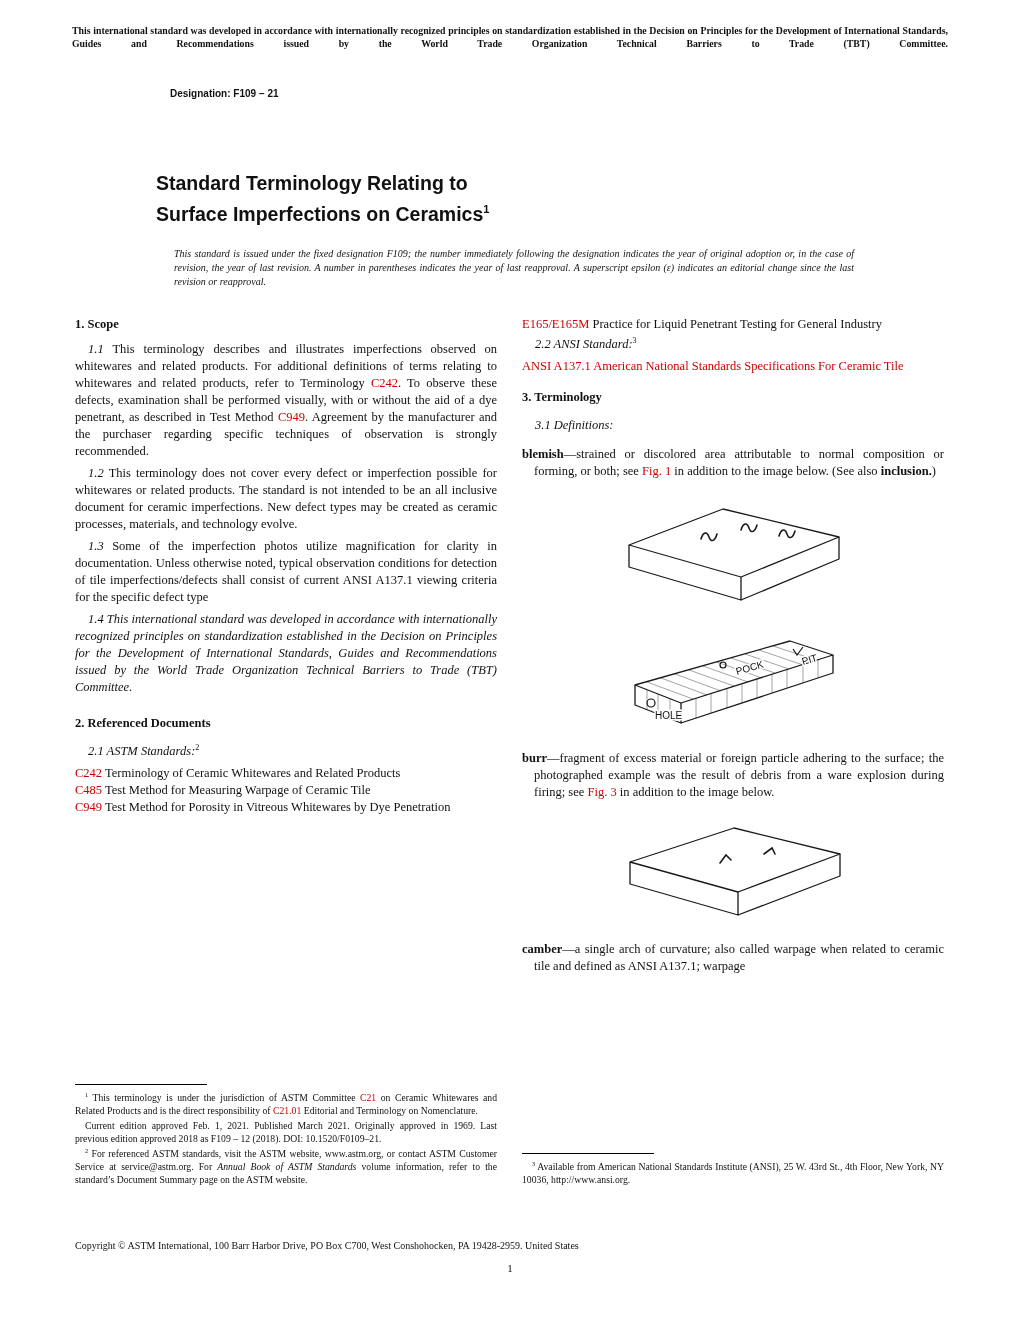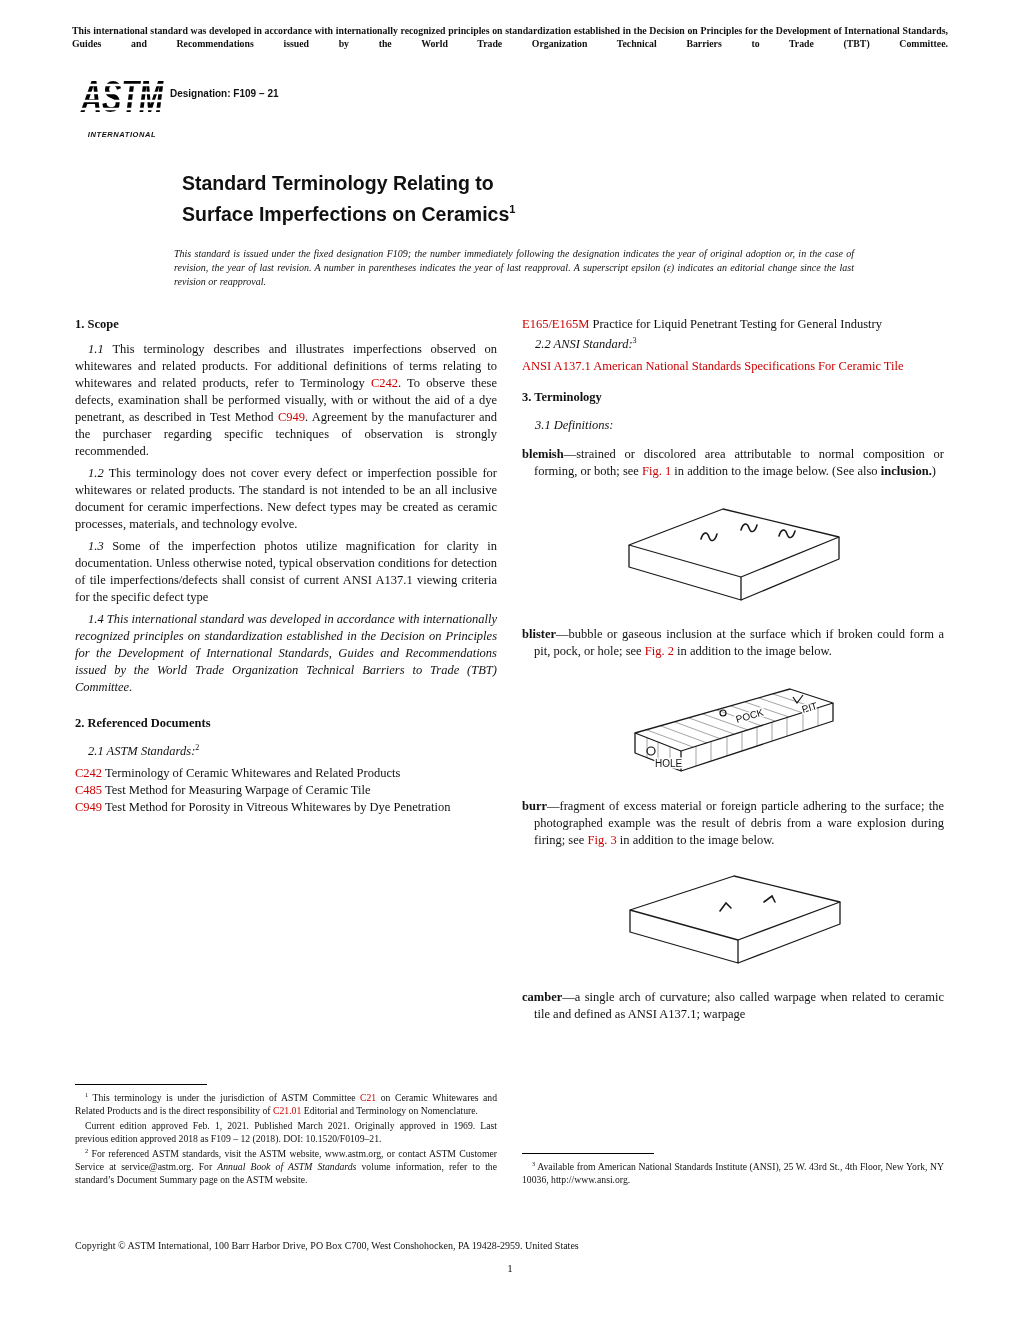--- a/index.html
+++ b/index.html
@@ -16,21 +16,21 @@
   .logo-word { font-family:"Liberation Sans",sans-serif; font-weight:bold; font-style:italic; fill:#000; }
   .logo-intl {
     margin-top:2px; font-family:"Liberation Sans",sans-serif; font-weight:bold; font-style:italic;
     font-size:7.5px; letter-spacing:0.6px;
   }
   .designation {
     position:absolute; left:170px; top:88px;
     font-family:"Liberation Sans",sans-serif; font-weight:bold; font-size:10px;
   }
   .doc-title {
-    position:absolute; left:182px; top:170px;
+    position:absolute; left:156px; top:170px;
     font-family:"Liberation Sans",sans-serif; font-weight:bold; font-size:19.5px; line-height:26px;
   }
   .title-sup { font-size:11px; vertical-align:super; }
   .issued-note {
     position:absolute; left:174px; top:247px; width:680px;
     font-size:10px; line-height:13.8px; text-align:justify;font-style:italic;
   }
   .columns { position:absolute; left:75px; top:316px; width:870px; height:872px; display:flex; gap:25px; }
   .col { width:422px; display:flex; flex-direction:column; font-size:12.5px; line-height:17px; text-align:justify; }
   .section-heading { font-weight:bold; margin:14px 0 8px 0; }
@@ -51,32 +51,20 @@
   .seg-sup { font-size:0.65em; vertical-align:super; line-height:0; }
   .fig-label { font-family:"Liberation Sans",sans-serif; font-size:10px; fill:#111; paint-order:stroke; stroke:#fff; stroke-width:3px; }
 </style>
 </head>
 <body>
 
 <div class="page">
 
   <div class="top-notice">This international standard was developed in accordance with internationally recognized principles on standardization established in the Decision on Principles for the Development of International Standards, Guides and Recommendations issued by the World Trade Organization Technical Barriers to Trade (TBT) Committee.</div>
 
-  <div class="logo-block">
-    <svg width="84" height="54" viewBox="0 0 84 54">
-      <text x="42" y="42" text-anchor="middle" class="logo-word" font-size="44" textLength="82" lengthAdjust="spacingAndGlyphs">ASTM</text>
-      <g stroke="#fff" stroke-width="2.6">
-        <line x1="0" y1="15" x2="84" y2="15"></line>
-        <line x1="0" y1="23" x2="84" y2="23"></line>
-        <line x1="0" y1="31" x2="84" y2="31"></line>
-        <line x1="0" y1="39" x2="84" y2="39"></line>
-      </g>
-    </svg>
-    <div class="logo-intl">INTERNATIONAL</div>
-  </div>
 
   <div class="designation">Designation: F109 − 21</div>
 
   <h1 class="doc-title"><span>Standard Terminology Relating to</span><br><span>Surface Imperfections on Ceramics</span><sup class="title-sup">1</sup></h1>
 
   <p class="issued-note">This standard is issued under the fixed designation F109; the number immediately following the designation indicates the year of original adoption or, in the case of revision, the year of last revision. A number in parentheses indicates the year of last reapproval. A superscript epsilon (ε) indicates an editorial change since the last revision or reapproval.</p>
 
   <div class="columns">
 
     <div class="col">
@@ -118,21 +106,20 @@
             <polyline points="128,103 226,62 226,40"></polyline>
           </g>
           <g fill="none" stroke="#1a1a1a" stroke-width="1.6" stroke-linecap="round">
             <path d="M 88 42 c 2,-7 6,-8 8,-2 c 2,6 6,4 8,-3"></path>
             <path d="M 128 33 c 2,-7 6,-8 8,-2 c 2,6 6,4 8,-3"></path>
             <path d="M 166 39 c 2,-7 6,-8 8,-2 c 2,6 6,4 8,-3"></path>
           </g>
         </svg>
       </div>
 
-      <p class="term"><span class="seg-b">blister</span><span>—bubble or gaseous inclusion at the surface which if broken could form a pit, pock, or hole; see </span><span class="seg-link">Fig. 2</span><span> in addition to the image below.</span></p>
 
       <div class="figure">
         <svg width="216" height="104" viewBox="0 0 216 104">
           <g stroke="#666" stroke-width="0.6">
             <line x1="22" y1="53" x2="68" y2="70"></line>
             <line x1="36" y1="49" x2="82" y2="66"></line>
             <line x1="50" y1="45" x2="96" y2="62"></line>
             <line x1="64" y1="41" x2="109" y2="57"></line>
             <line x1="78" y1="37" x2="123" y2="53"></line>
             <line x1="92" y1="33" x2="137" y2="49"></line>

